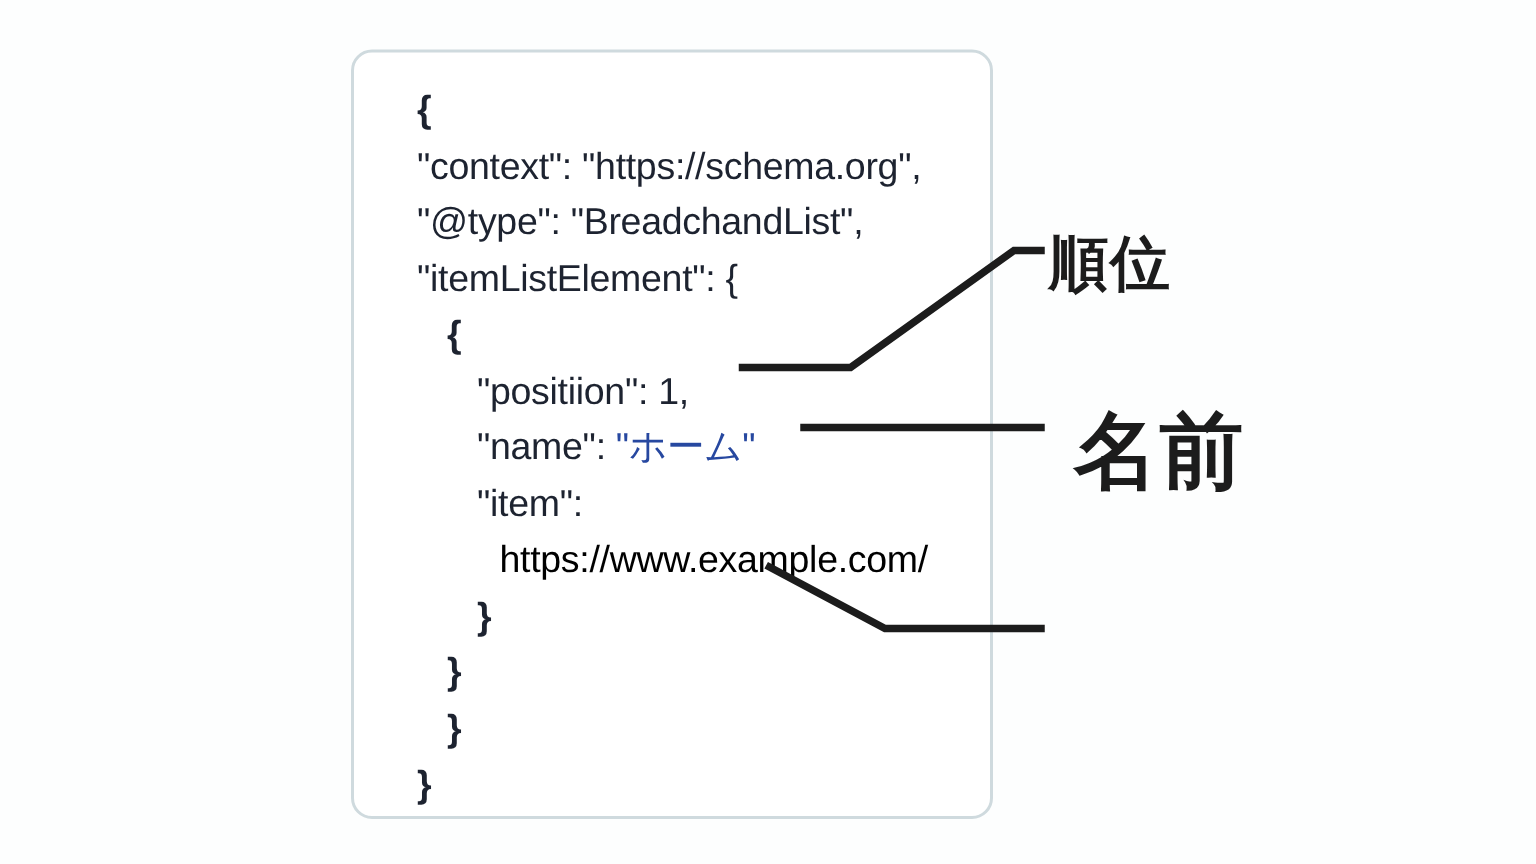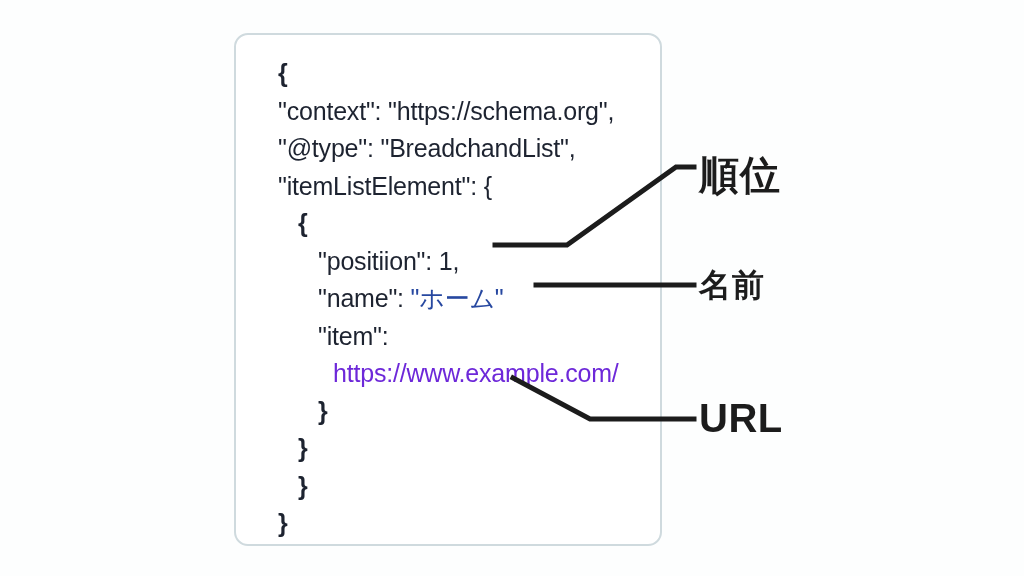--- a/index.html
+++ b/index.html
@@ -38,21 +38,21 @@
     line-height: 37.5px;
     color: #1d2330;
     white-space: pre;
     letter-spacing: -0.2px;
   }
   .code-line {
     height: 37.5px;
     white-space: pre;
   }
   .tok-str-blue { color: #2748a0; }
-  .tok-url-blue { color: #6d28d9; }
+  .tok-url-blue { color: #000000; }
   .tok-brace { font-weight: 700; }
 
   
   #leaders {
     position: absolute;
     left: 0;
     top: 0;
     width: 1024px;
     height: 576px;
     pointer-events: none;
@@ -60,21 +60,21 @@
 
   
   .annot {
     position: absolute;
     font-weight: 700;
     color: #1c1c1c;
     white-space: nowrap;
     letter-spacing: 1px;
   }
   #annot-rank  { left: 699px; top: 148px; font-size: 40px; text-align: center; }
-  #annot-name  { left: 699px; top: 264px; font-size: 32px; }
+  #annot-name  { left: 716px; top: 264px; font-size: 56px; }
   #annot-url   { left: 699px; top: 396px; font-size: 40px; letter-spacing: 0.5px; }
 </style>
 </head>
 <body>
 
 <div id="stage">
 
   <div id="code-card">
     <div id="code-block"><div class="code-line" style="padding-left: 22px;"><span class="tok-brace">{</span></div><div class="code-line" style="padding-left: 22px;"><span>"context": "https://schema.org",</span></div><div class="code-line" style="padding-left: 22px;"><span>"@type": "BreadchandList",</span></div><div class="code-line" style="padding-left: 22px;"><span>"itemListElement": {</span></div><div class="code-line" style="padding-left: 42px;"><span class="tok-brace">{</span></div><div class="code-line" style="padding-left: 62px;"><span>"positiion": 1,</span></div><div class="code-line" style="padding-left: 62px;"><span>"name": </span><span class="tok-str-blue">"ホーム"</span></div><div class="code-line" style="padding-left: 62px;"><span>"item":</span></div><div class="code-line" style="padding-left: 77px;"><span class="tok-url-blue">https://www.example.com/</span></div><div class="code-line" style="padding-left: 62px;"><span class="tok-brace">}</span></div><div class="code-line" style="padding-left: 42px;"><span class="tok-brace">}</span></div><div class="code-line" style="padding-left: 42px;"><span class="tok-brace">}</span></div><div class="code-line" style="padding-left: 22px;"><span class="tok-brace">}</span></div></div>
   </div>
@@ -82,15 +82,14 @@
   <svg id="leaders" viewBox="0 0 1024 576" xmlns="http://www.w3.org/2000/svg">
     <polyline id="leader-rank" fill="none" stroke="#1c1c1c" stroke-width="5" stroke-linecap="square" stroke-linejoin="miter" points="495,245 567,245 676,167 694,167"></polyline>
     <polyline id="leader-name" fill="none" stroke="#1c1c1c" stroke-width="5" stroke-linecap="square" stroke-linejoin="miter" points="536,285 694,285"></polyline>
     <polyline id="leader-url" fill="none" stroke="#1c1c1c" stroke-width="5" stroke-linecap="square" stroke-linejoin="miter" points="513,378 590,419 694,419"></polyline>
   </svg>
 
   <div class="annot" id="annot-rank">順位</div>
 
   <div class="annot" id="annot-name">名前</div>
 
-  <div class="annot" id="annot-url">URL</div>
 
 </div>
 
 </body></html>

